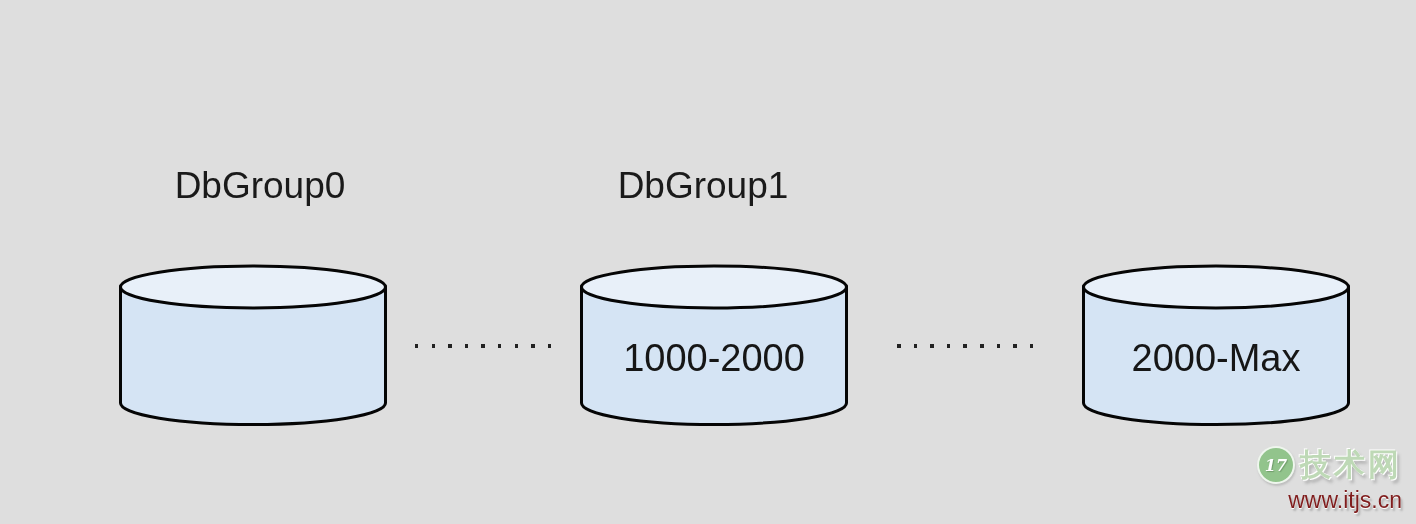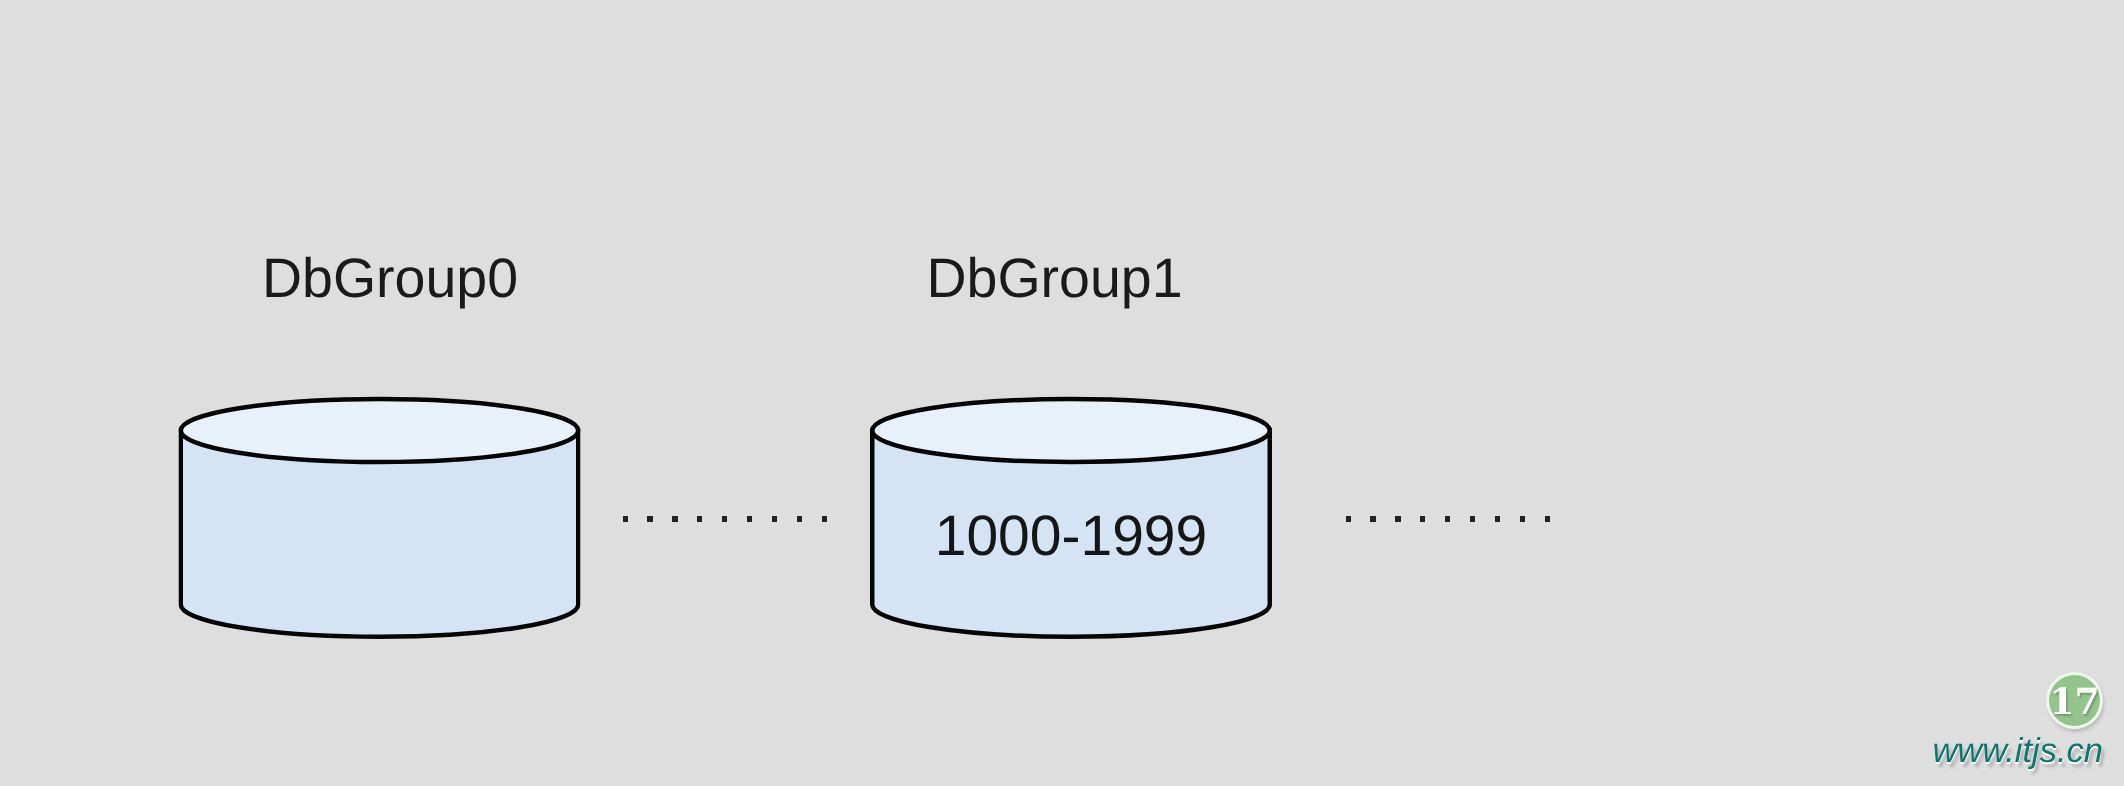--- a/index.html
+++ b/index.html
@@ -93,40 +93,40 @@
   .wm-badge {
     width: 34px;
     height: 34px;
     border-radius: 50%;
     border: 2px solid rgba(255,255,255,0.85);
     box-shadow: 1px 2px 2px rgba(160,160,160,0.5);
     display: flex;
     align-items: center;
     justify-content: center;
     font-family: "DejaVu Serif", serif;
+    font-style: italic;
     font-weight: bold;
-    font-size: 24px;
+    font-size: 16px;
     color: #ffffff;
     text-shadow: 1px 1px 1px rgba(90,130,85,0.6);
   }
   .wm-site {
     font-size: 31px;
     font-weight: bold;
     letter-spacing: 3px;
     color: #bed9b6;
     text-shadow: -1px -1px 0 #ffffff, 1px 1px 0 #ffffff, 3px 4px 3px #b5b5b5;
     white-space: nowrap;
   }
   .wm-url {
     margin-top: 1px;
     font-size: 23px;
-    color: #0f766e;
+    color: #7f1d1d;
     text-shadow: 0 1px 0 #ffffff, 2px 3px 2px #b2b2b2;
     white-space: nowrap;
-    font-style: italic;
   }
 </style>
 </head>
 <body>
 
 <div class="canvas">
 
   <div class="group-title title-0">DbGroup0</div>
   <div class="group-title title-1">DbGroup1</div>
 
@@ -137,26 +137,34 @@
     </svg>
   </div>
 
   <div class="dotted-connector conn-0"></div>
 
   <div class="cyl-wrap cyl-1">
     <svg class="cyl-svg" viewBox="0 0 268 162" aria-hidden="true">
       <path d="M 1.5,23 V 139 A 132.5,21.5 0 0 0 266.5,139 V 23 Z" fill="#d5e4f4"></path>
       <ellipse cx="134" cy="23" rx="132.5" ry="21" fill="#e8f0f9"></ellipse>
     </svg>
-    <div class="range-label">1000-1999</div>
+    <div class="range-label">1000-2000</div>
   </div>
 
   <div class="dotted-connector conn-1"></div>
 
+  <div class="cyl-wrap cyl-2">
+    <svg class="cyl-svg" viewBox="0 0 268 162" aria-hidden="true">
+      <path d="M 1.5,23 V 139 A 132.5,21.5 0 0 0 266.5,139 V 23 Z" fill="#d5e4f4"></path>
+      <ellipse cx="134" cy="23" rx="132.5" ry="21" fill="#e8f0f9"></ellipse>
+    </svg>
+    <div class="range-label">2000-Max</div>
+  </div>
 
   <div class="watermark">
     <div class="wm-row">
       <div class="wm-badge" style="background:#92c48c;">17</div>
+      <div class="wm-site">技术网</div>
     </div>
     <div class="wm-url">www.itjs.cn</div>
   </div>
 
 </div>
 
 </body></html>

